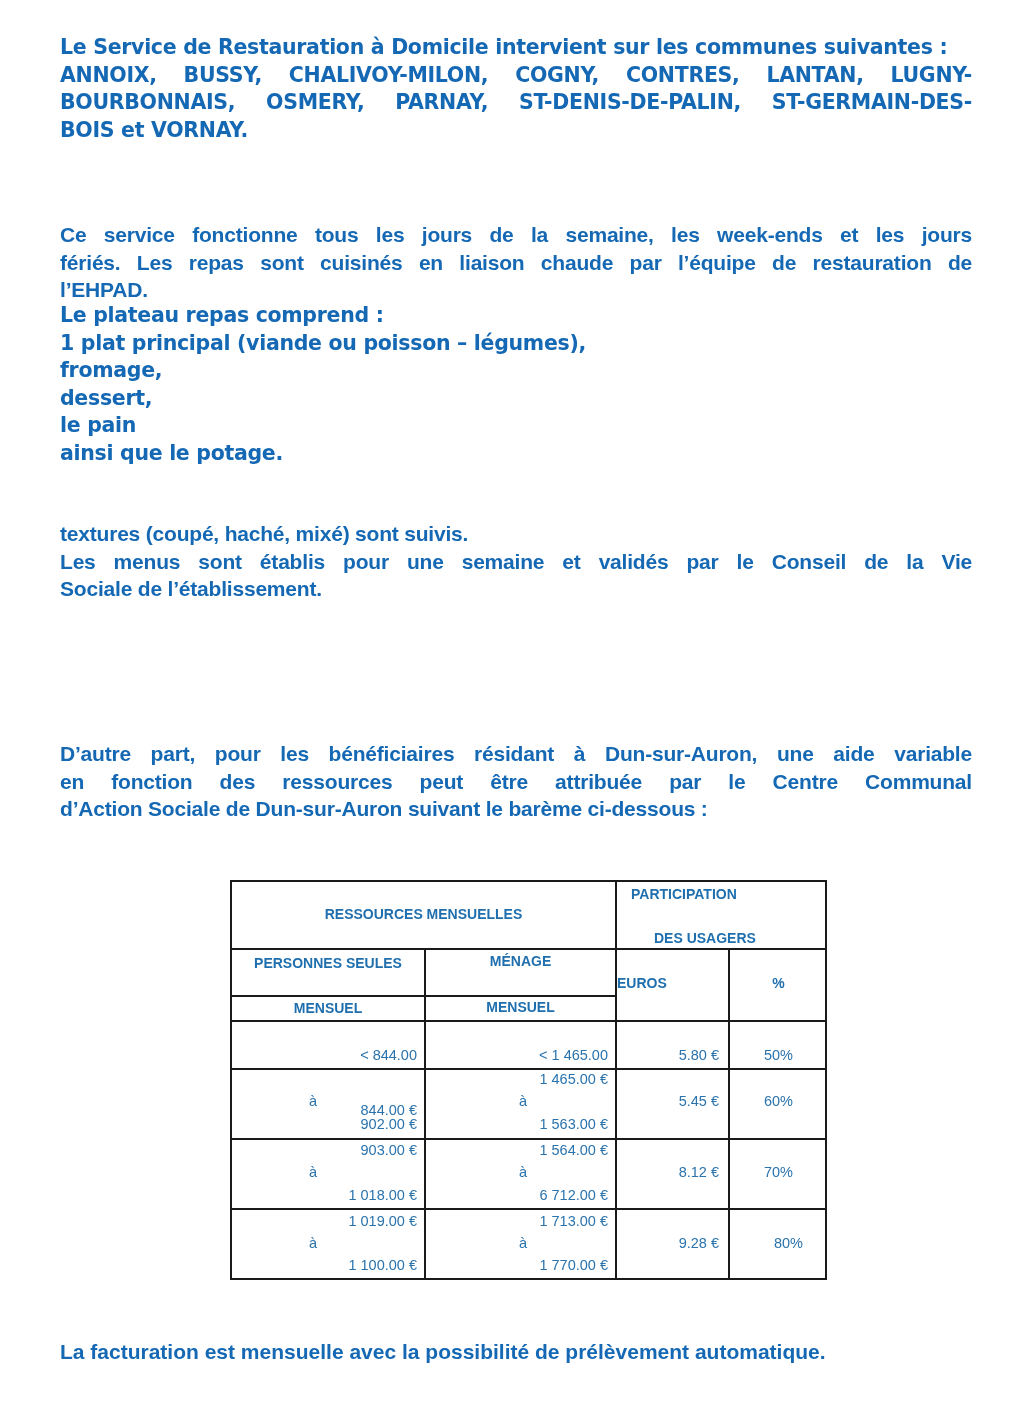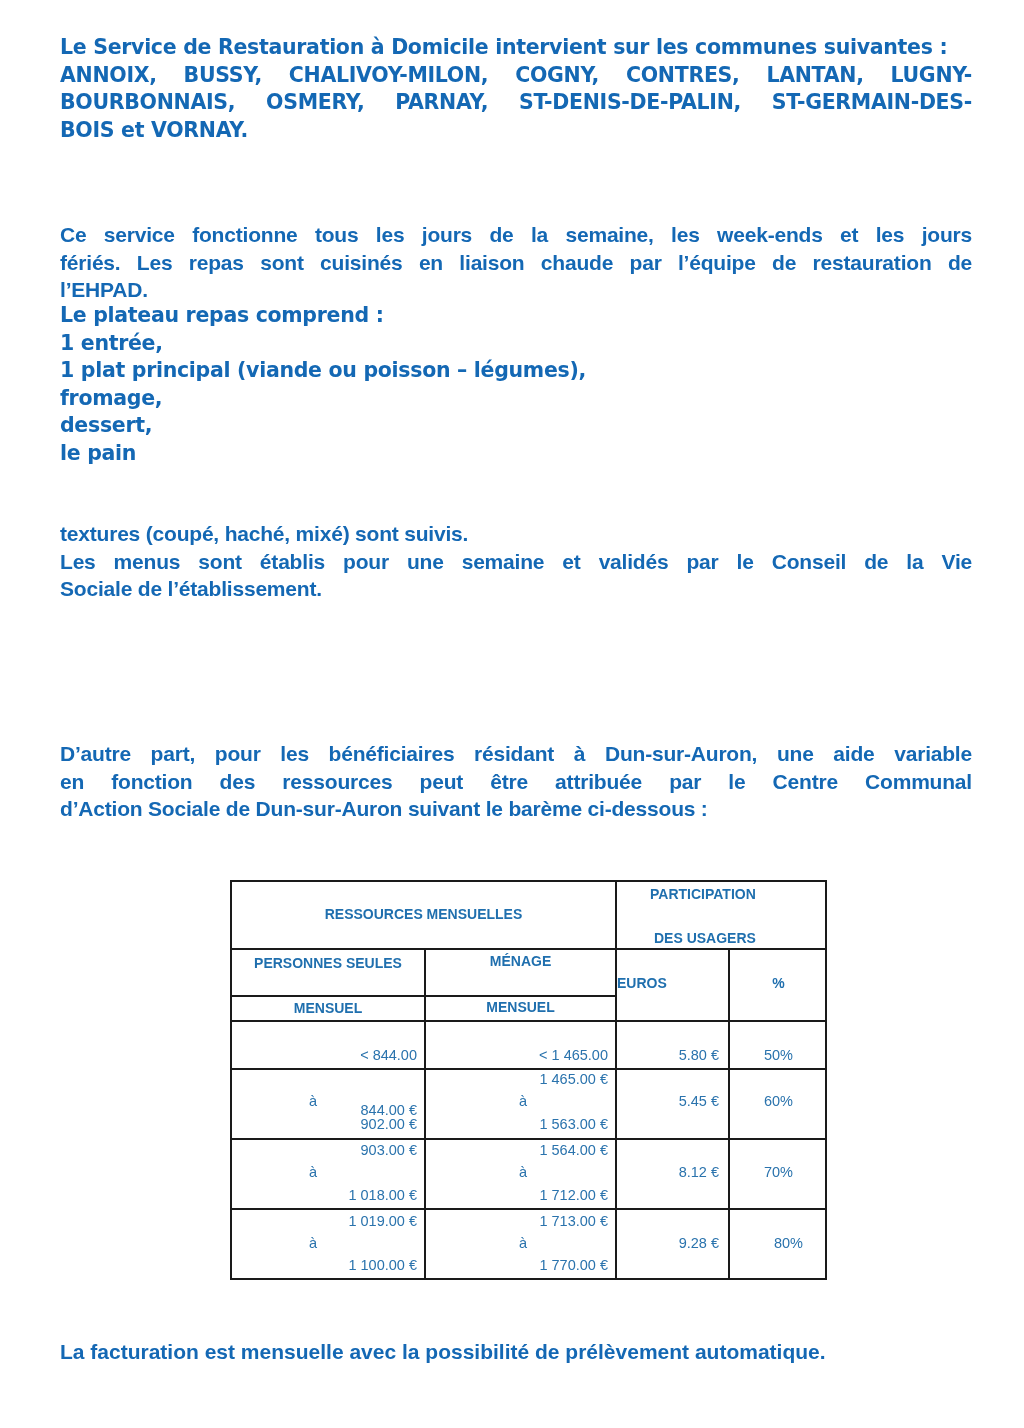--- a/index.html
+++ b/index.html
@@ -111,25 +111,25 @@
   </div>
 
   <div class="para justify narrow" style="top:190px;margin-top:31px;">
     <span class="line">Ce service fonctionne tous les jours de la semaine, les week-ends et les jours</span>
     <span class="line">fériés. Les repas sont cuisinés en liaison chaude par l’équipe de restauration de</span>
     <span class="line last">l’EHPAD.</span>
   </div>
 
   <div class="para" style="top:302px; font-size:20.5px;">
     <span class="line">Le plateau repas comprend :</span>
-    <span class="line">1 entrée,</span>
     <span class="line">1 plat principal (viande ou poisson – légumes),</span>
     <span class="line">fromage,</span>
     <span class="line">dessert,</span>
     <span class="line">le pain</span>
+    <span class="line">ainsi que le potage.</span>
   </div>
 
   <div class="para justify narrow" style="top:520px;">
     <span class="line last">textures (coupé, haché, mixé) sont suivis.</span>
     <span class="line">Les menus sont établis pour une semaine et validés par le Conseil de la Vie</span>
     <span class="line last">Sociale de l’établissement.</span>
   </div>
 
 
   <div class="para justify narrow" style="top:740px;">
@@ -146,21 +146,21 @@
     <div class="hline" style="left:0; width:595px; top:138px;"></div>
     <div class="hline" style="left:0; width:595px; top:186px;"></div>
     <div class="hline" style="left:0; width:595px; top:256px;"></div>
     <div class="hline" style="left:0; width:595px; top:326px;"></div>
 
     <div class="vline" style="left:192px; top:66px; height:330px;"></div>
     <div class="vline" style="left:383px; top:0; height:396px;"></div>
     <div class="vline" style="left:496px; top:66px; height:330px;"></div>
 
     <div class="cell hdr" style="left:0; top:24px; width:383px; text-align:center;">RESSOURCES   MENSUELLES</div>
-    <div class="cell hdr" style="left:385px; top:4px; width:210px; text-align:left; padding-left:33px;">PARTICIPATION</div>
+    <div class="cell hdr" style="left:385px; top:4px; width:210px; text-align:left; padding-left:14px;">PARTICIPATION</div>
     <div class="cell hdr" style="left:385px; top:48px; width:210px; text-align:left; padding-left:37px;">DES USAGERS</div>
 
     <div class="cell hdr" style="left:0; top:73px; width:192px; text-align:center;">PERSONNES SEULES</div>
     <div class="cell hdr" style="left:194px; top:71px; width:189px; text-align:center;">MÉNAGE</div>
 
     <div class="cell hdr" style="left:0; top:118px; width:192px; text-align:center;">MENSUEL</div>
     <div class="cell hdr" style="left:194px; top:117px; width:189px; text-align:center;">MENSUEL</div>
 
     <div class="cell hdr" style="left:385px; top:93px; width:111px; text-align:left;">EUROS</div>
     <div class="cell hdr" style="left:498px; top:93px; width:97px; text-align:center;">%</div>
@@ -182,21 +182,21 @@
       <span class="num" style="right:106px; top:211px;">5.45 €</span>
       <span class="num" style="left:498px; width:97px; text-align:center; top:211px;">60%</span>
     </div>
 
     <div>
       <span class="num" style="right:408px; top:260px;">903.00 €</span>
       <span class="num" style="left:77px; top:282px;">à</span>
       <span class="num" style="right:408px; top:305px;">1 018.00 €</span>
       <span class="num" style="right:217px; top:260px;">1 564.00 €</span>
       <span class="num" style="left:287px; top:282px;">à</span>
-      <span class="num" style="right:217px; top:305px;">1 712.00 €</span>
+      <span class="num" style="right:217px; top:305px;">6 712.00 €</span>
       <span class="num" style="right:106px; top:282px;">8.12 €</span>
       <span class="num" style="left:498px; width:97px; text-align:center; top:282px;">70%</span>
     </div>
 
     <div>
       <span class="num" style="right:408px; top:331px;">1 019.00 €</span>
       <span class="num" style="left:77px; top:353px;">à</span>
       <span class="num" style="right:408px; top:375px;">1 100.00 €</span>
       <span class="num" style="right:217px; top:331px;">1 713.00 €</span>
       <span class="num" style="left:287px; top:353px;">à</span>

